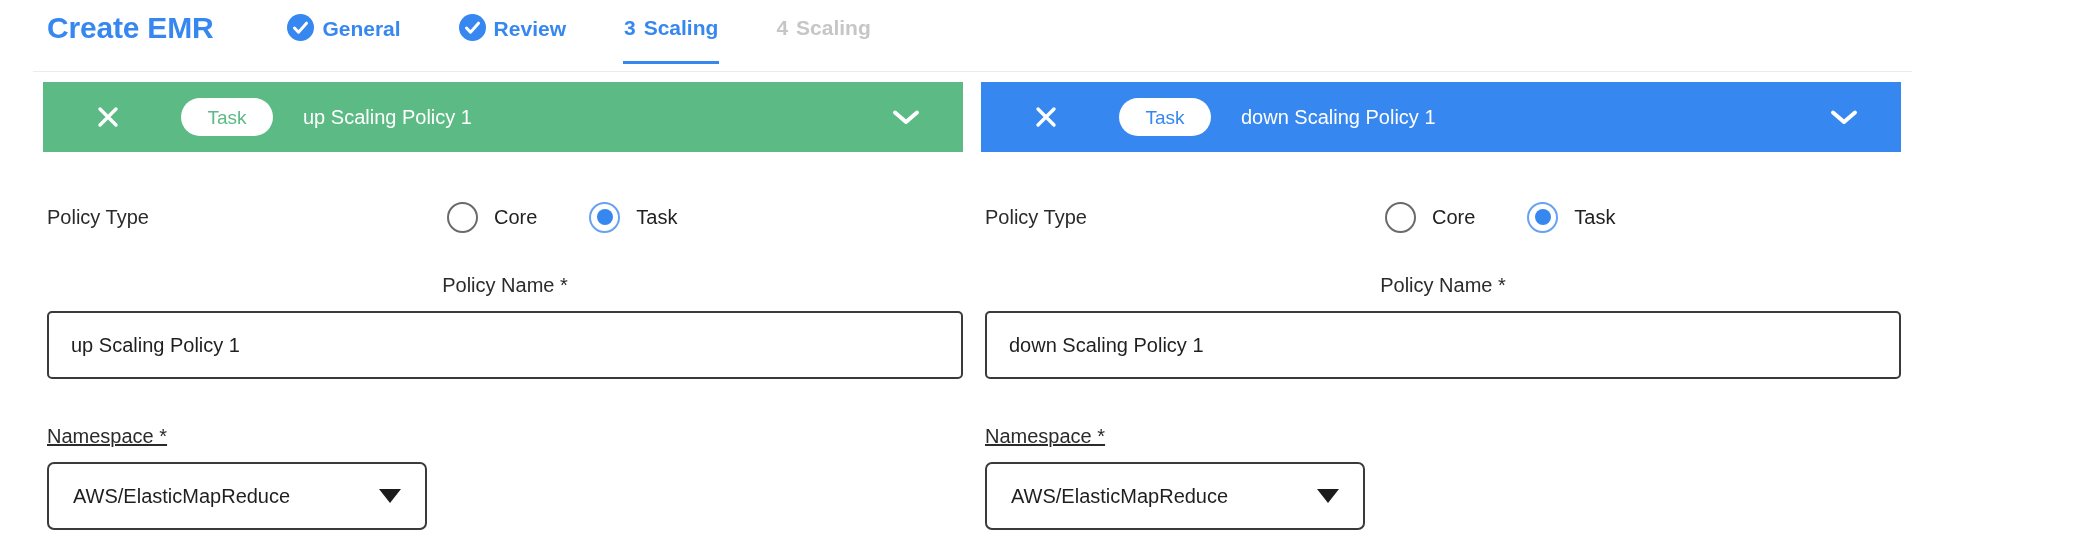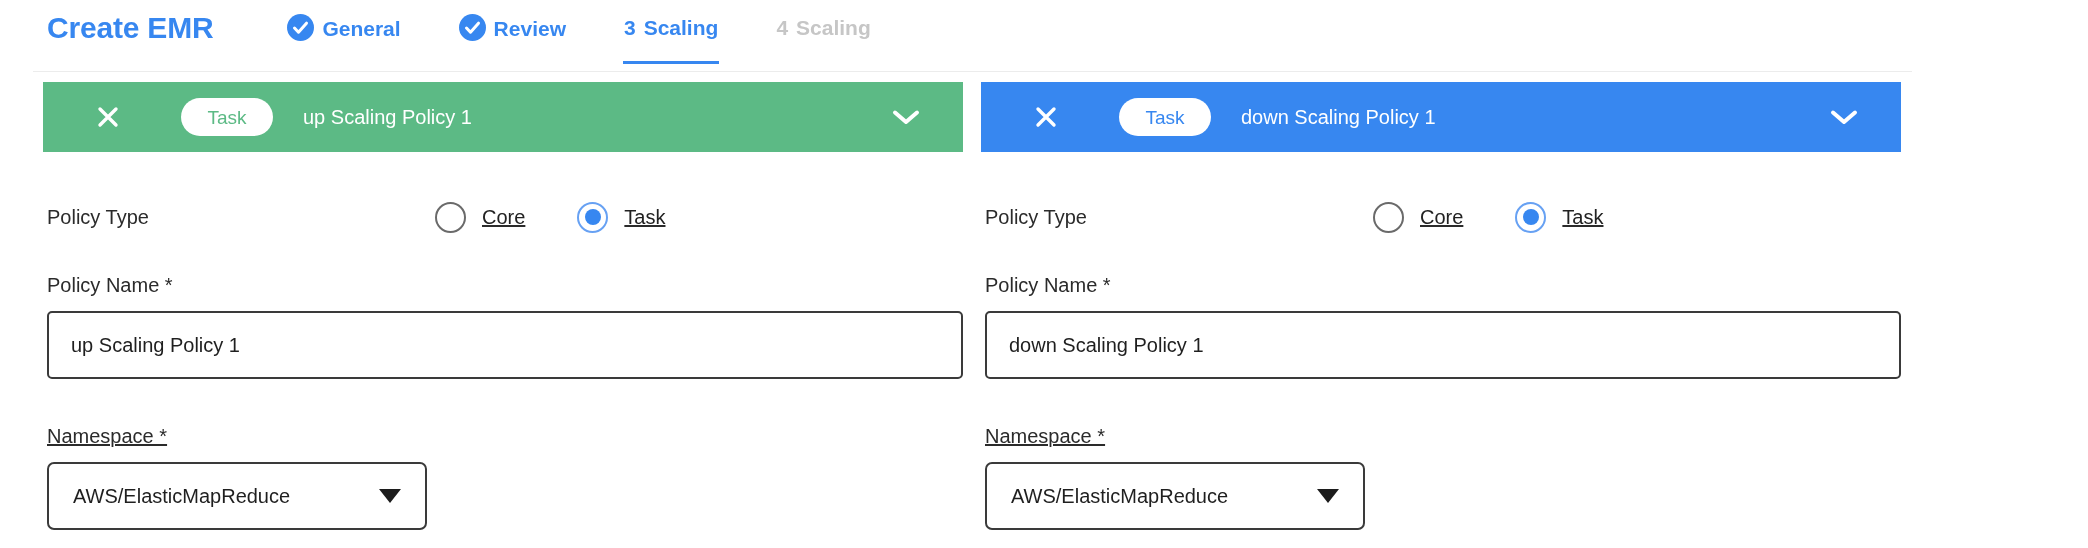--- a/index.html
+++ b/index.html
@@ -35,31 +35,31 @@
   .badge {
     margin-left:56px; min-width:92px; height:38px; padding:0 20px; background:#ffffff;
     border-radius:19px; display:flex; align-items:center; justify-content:center;
     font-size:19px; line-height:1;
   }
   .bar-title { margin-left:30px; font-size:20px; font-weight:400; }
   .chevron-btn { margin-left:auto; margin-right:42px; background:transparent; border:none;
                  cursor:pointer; display:flex; align-items:center; }
   .panel-body { padding-left:4px; }
   
-  .row-policy-type { margin-top:48px; display:flex; align-items:center; height:34px; }
+  .row-policy-type { margin-top:48px; display:flex; align-items:center; height:34px;gap:12px; }
   .form-label { font-size:20px; color:#2b2b2b; }
   .pt-label { width:112px; }
-  .radio-group { display:flex; align-items:center; margin-left:276px; gap:52px;text-decoration:underline; }
+  .radio-group { display:flex; align-items:center; margin-left:276px; gap:52px; }
   .radio-option { display:flex; align-items:center; gap:16px; font-size:20px; color:#222; cursor:pointer; }
   .radio-circle { width:31px; height:31px; border-radius:50%; border:2.5px solid #6a6a6a;
                   display:flex; align-items:center; justify-content:center; background:#fff; }
   .radio-option.selected .radio-circle { border-color:#67A1F3; }
   .radio-dot { width:16px; height:16px; border-radius:50%; background:#3787F0; }
   
-  .policy-name-label { margin-top:40px; }
+  .policy-name-label { margin-top:40px;text-align:center; }
   .text-input {
     margin-top:14px; display:block; width:100%; height:68px;
     border:2px solid #3a3a3a; border-radius:5px; background:#fff;
     font-family:inherit; font-size:20px; color:#1f1f1f; padding:0 22px;
   }
   .namespace-label { margin-top:46px;text-decoration:underline; }
   .select-box {
     margin-top:14px; width:380px; height:68px; border:2px solid #3a3a3a; border-radius:7px;
     background:#fff; display:flex; align-items:center; justify-content:space-between;
     padding:0 24px; font-size:20px; color:#1f1f1f; cursor:pointer;

